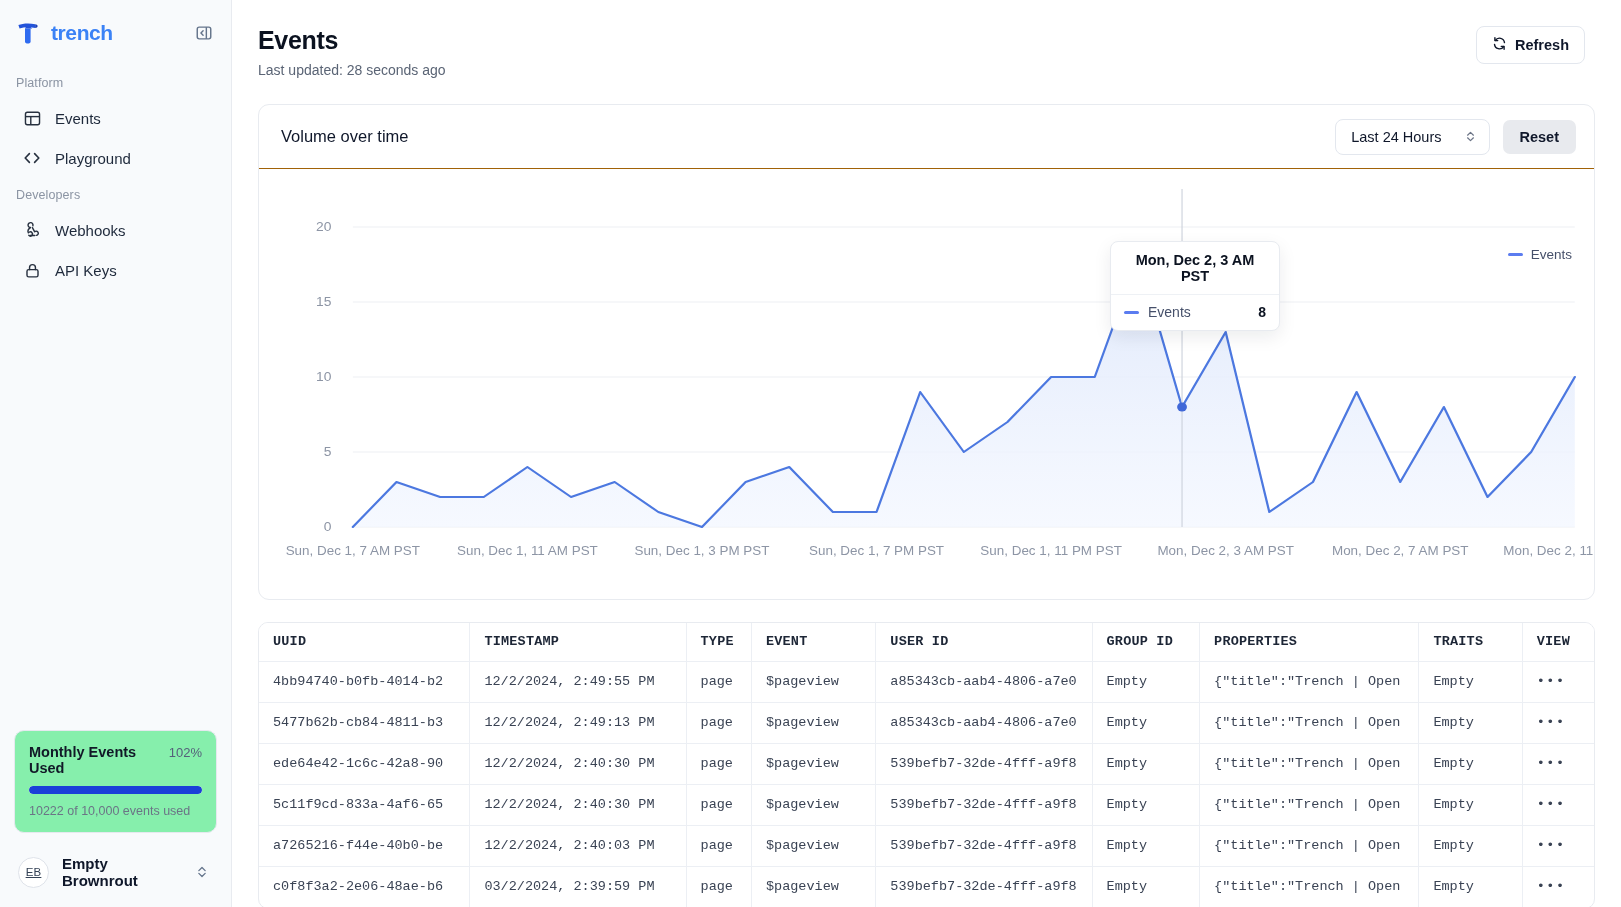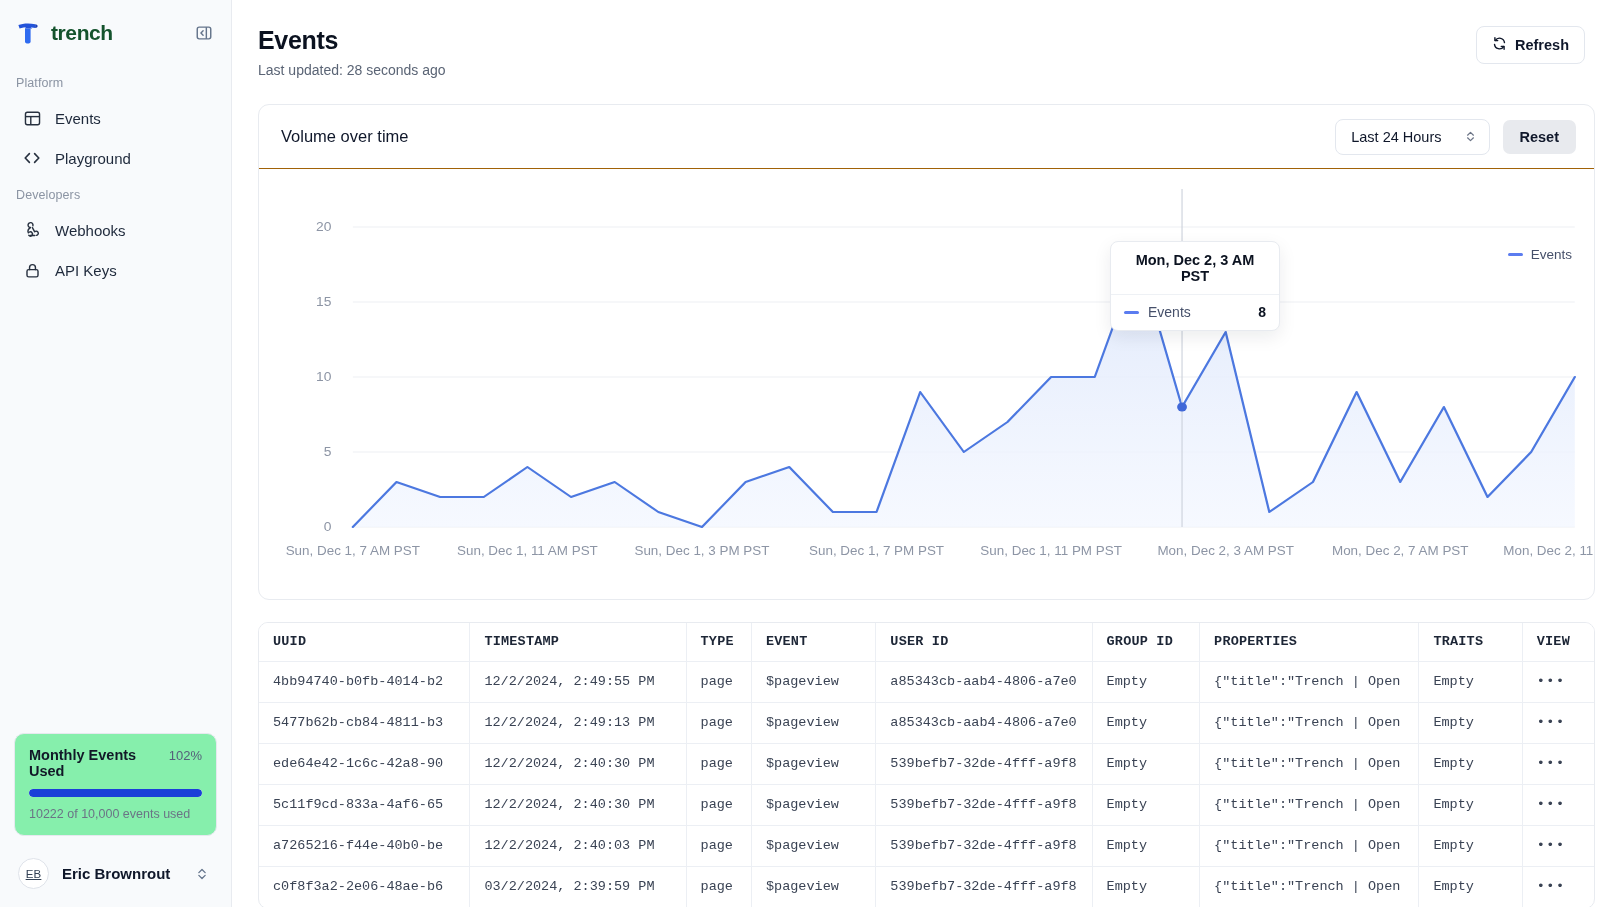--- a/index.html
+++ b/index.html
@@ -32,21 +32,21 @@
     align-items: center;
     padding: 0 16px 0 14px;
     justify-content: space-between;
   }
   .brand { display: flex; align-items: center; gap: 9px; }
   .brand-logo { width: 28px; height: 28px; display: block; }
   .brand-name {
     font-size: 21px;
     font-weight: 700;
     letter-spacing: -0.4px;
-    color: #14532d;
+    color: #3b82f6;
   }
   .collapse-btn {
     width: 22px; height: 22px;
     display: flex; align-items: center; justify-content: center;
     color: #64748b;
     cursor: pointer;
   }
 
   .sb-section {
     font-size: 12.5px;
@@ -336,21 +336,21 @@
           <span class="usage-pct">102%</span>
         </div>
         <div class="usage-bar">
           <div class="usage-fill" id="usage-fill" style="width: 100%; background: rgb(27, 63, 216);"></div>
         </div>
         <div class="usage-sub">10222 of 10,000 events used</div>
       </div>
 
       <div class="profile">
         <span class="avatar">EB</span>
-        <span class="profile-name">Eric Brownrout</span>
+        <span class="profile-name">Empty Brownrout</span>
         <span class="profile-chev">
           <svg width="14" height="14" viewBox="0 0 16 16" fill="none" stroke="currentColor" stroke-width="1.5" stroke-linecap="round" stroke-linejoin="round">
             <polyline points="4.4,6.4 8,2.9 11.6,6.4"></polyline>
             <polyline points="4.4,9.6 8,13.1 11.6,9.6"></polyline>
           </svg>
         </span>
       </div>
     </div>
   </aside>
 

